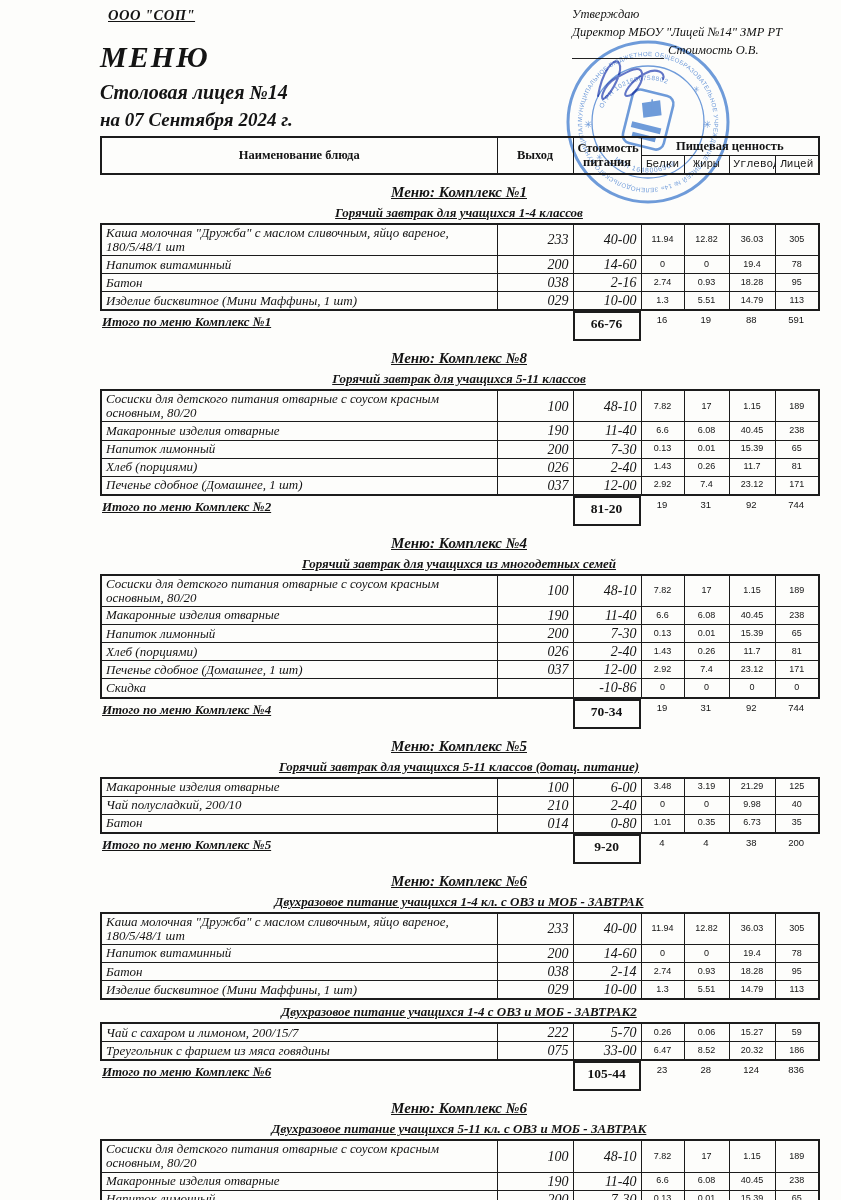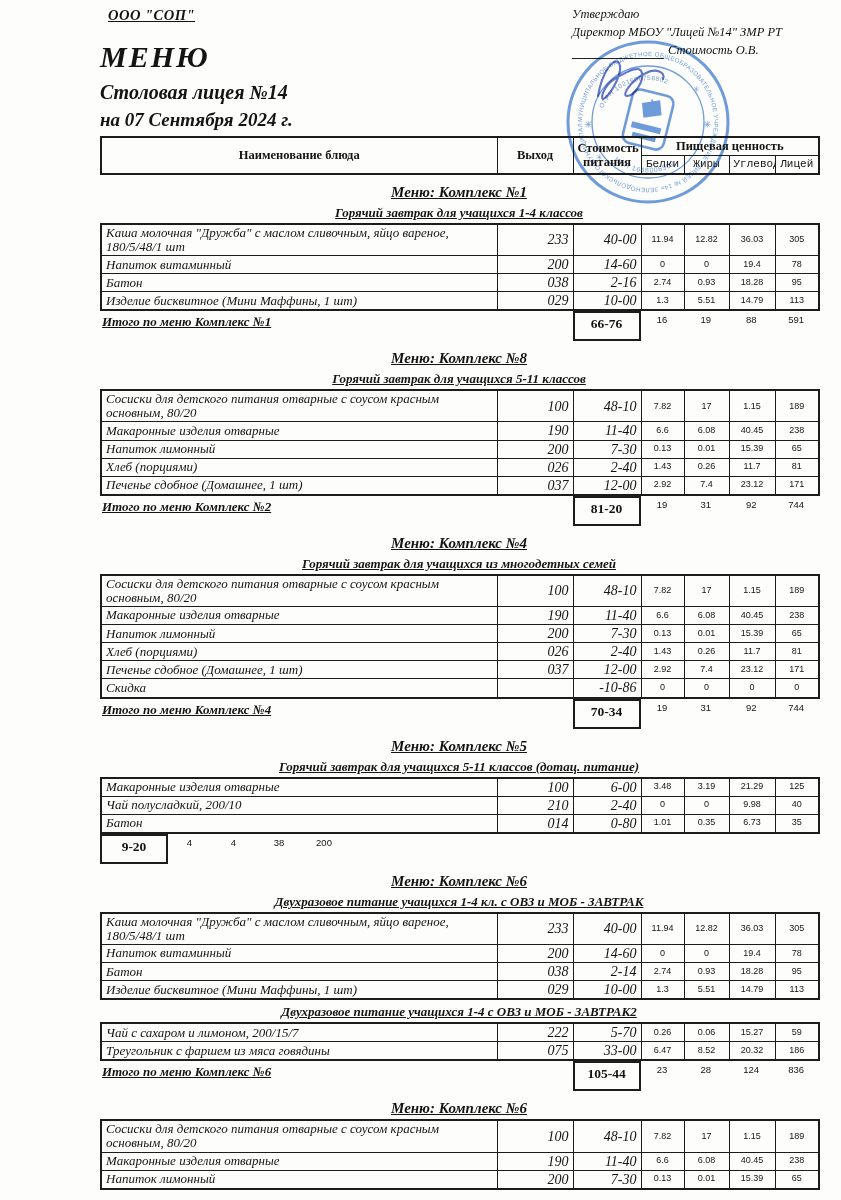--- a/index.html
+++ b/index.html
@@ -421,20 +421,21 @@
                   <td class="c-nut">1.01</td>
                   <td class="c-nut">0.35</td>
                   <td class="c-nut">6.73</td>
                   <td class="c-nut">35</td>
                 </tr>
 
             </tbody>
           </table>
 
         <div class="total-row">
+          <div class="t-label">Итого по меню Комплекс №5</div>
           <div class="t-price">9-20</div>
           <div class="t-nut t-n1">4</div>
           <div class="t-nut t-n2">4</div>
           <div class="t-nut t-n3">38</div>
           <div class="t-nut t-n4">200</div>
         </div>
       </section>
 
       <section class="complex">
         <h2 class="sec-title">Меню: Комплекс №6</h2>
@@ -537,20 +538,21 @@
           <div class="t-nut t-n1">23</div>
           <div class="t-nut t-n2">28</div>
           <div class="t-nut t-n3">124</div>
           <div class="t-nut t-n4">836</div>
         </div>
       </section>
 
       <section class="complex">
         <h2 class="sec-title">Меню: Комплекс №6</h2>
 
+          <h3 class="sub-title">Двухразовое питание учащихся 5-11 кл. с  ОВЗ и МОБ - ЗАВТРАК</h3>
           <table class="menu-table">
             <colgroup>
               <col style="width:396px">
             <col style="width:76px">
             <col style="width:68px">
               <col style="width:43px">
             <col style="width:45px">
             <col style="width:46px">
             <col style="width:44px">
             </colgroup>

